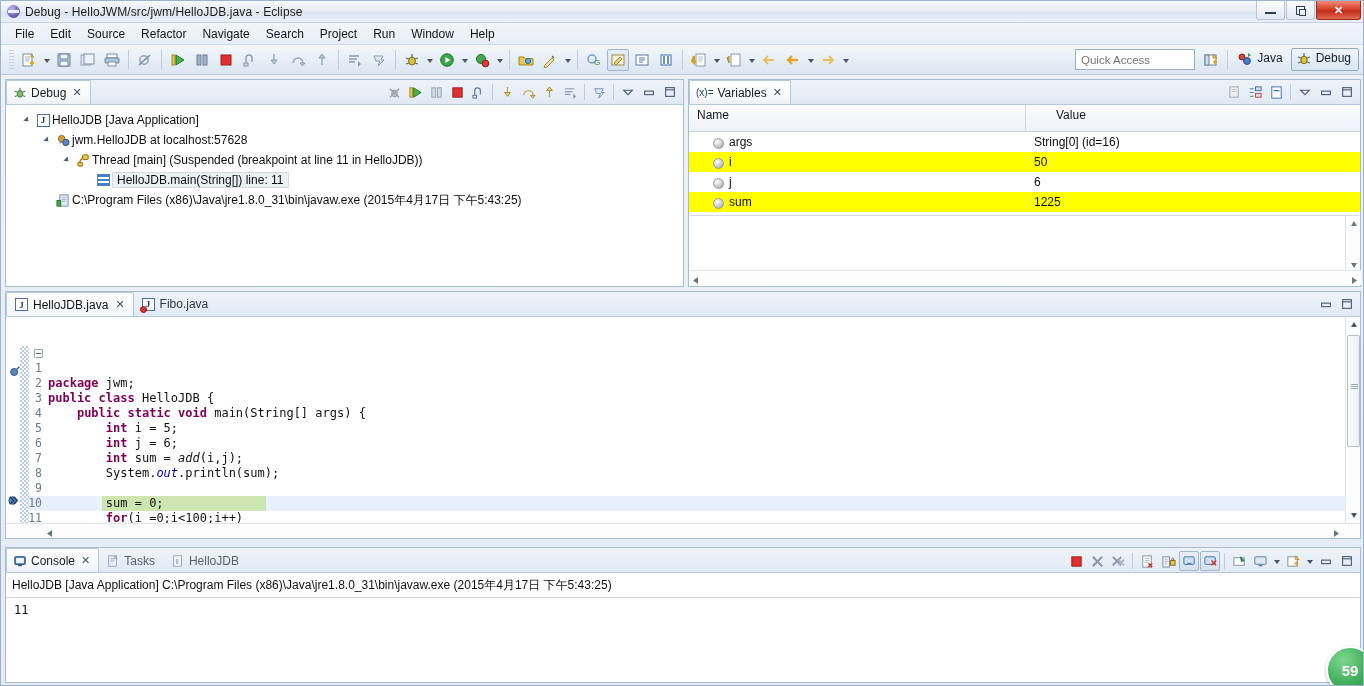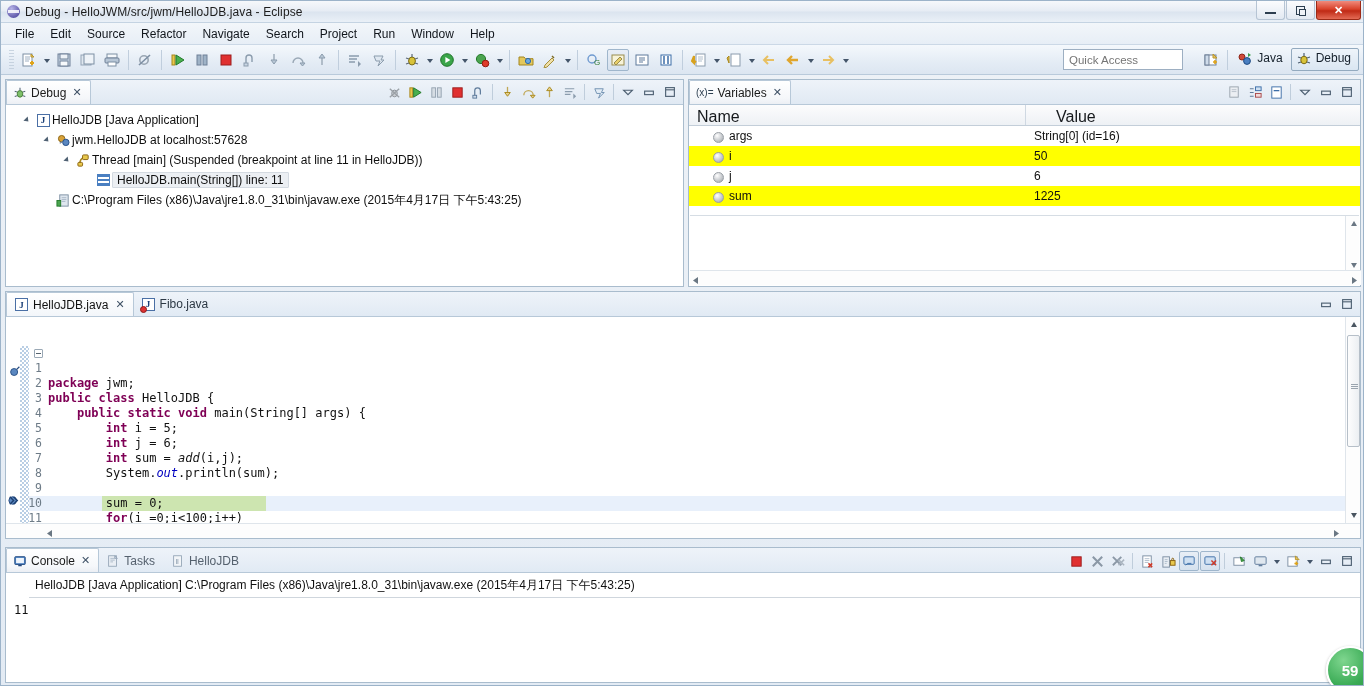--- a/index.html
+++ b/index.html
@@ -86,21 +86,21 @@
   }
   .tb-btn.pressed { border-color: #9fb6cc; background: linear-gradient(to bottom,#e8eef6,#d5e1ee); }
   .tb-arrow {
     width: 11px; height: 22px; display: flex; align-items: center; justify-content: center;
   }
   .tb-arrow::after {
     content: ""; border-left: 3.5px solid transparent; border-right: 3.5px solid transparent;
     border-top: 4px solid #44556a; margin-top: 2px;
   }
   .quick-access {
-    position: absolute; right: 180px; top: 4px;
+    position: absolute; right: 168px; top: 4px;
     width: 120px; height: 21px;
     border: 1px solid #9dafc2; background: #fff;
     font-size: 11.5px; color: #7d8a98; padding: 3px 5px;
   }
   .persp-area { position: absolute; right: 4px; top: 3px; display: flex; align-items: center; }
   .persp-btn {
     display: flex; gap: 4px;
     height: 23px; padding: 2px 7px 2px 4px; font-size: 12px; color: #15202b;
     border: 1px solid transparent; border-radius: 2px;
   }
@@ -143,22 +143,22 @@
   }
   .ti { width: 18px; display: flex; align-items: center; justify-content: center; flex: 0 0 auto; }
   .sel-label { background: #eceff3; border: 1px solid #d4dae1; padding: 0 4px; border-radius: 1px; }
 
   
   .ico-j { width: 13px; height: 13px; border: 1px solid #4a6fa5; background: #fff; color: #1a3f77;
            font-size: 9px; font-weight: bold; display: flex; align-items: center; justify-content: center; font-family: "Liberation Serif", serif;}
   .ico-threadstack { width: 13px; height: 12px; background: repeating-linear-gradient(to bottom, #4a7fc1 0 2px, #fff 2px 4px); border: 1px solid #4a7fc1; }
 
   
-  .var-header { display: flex; height: 21px; background: linear-gradient(to bottom,#fcfcfd,#eef1f5);
-                border-bottom: 1px solid #c3ced9; font-size: 16px; color: #16191c; }
+  .var-header { display: flex; height: 27px; background: linear-gradient(to bottom,#fcfcfd,#eef1f5);
+                border-bottom: 1px solid #c3ced9; font-size: 12px; color: #16191c; }
   .var-header div { padding: 3px 0 0 8px; }
   .var-col-name { width: 337px; border-right: 1px solid #cfd8e2; }
   .var-col-value { flex: 1; margin-left: 22px; }
   .var-row { display: flex; height: 20px; font-size: 12px; color: #0f0f0f; align-items: center; }
   .var-row.hl { background: #ffff00; }
   .var-name-cell { width: 337px; display: flex; align-items: flex-end; padding-left: 24px; }
   .var-value-cell { flex: 1; padding-left: 8px; }
   .var-dot {
     width: 11px; height: 11px; border-radius: 50%; margin-right: 5px; flex: 0 0 auto;
     background: radial-gradient(circle at 35% 30%, #ffffff, #b9bdc2 70%, #8e9399 100%);
@@ -190,21 +190,21 @@
   .fold-minus::after { content:""; position:absolute; left:1px; top:3px; width:5px; height:1px; background:#55636f; }
 
   
   .vscroll { position: absolute; right: 0; top: 0; width: 15px; background: #fdfdfd; border-left: 1px solid #dfe5eb; }
   .vs-thumb { position: absolute; left: 1px; width: 13px; border: 1px solid #b6bfc8; border-radius: 2px;
               background: linear-gradient(to right, #fdfdfd, #eceff2); }
   .vs-arrow { position: absolute; left: 0; width: 15px; height: 15px; display: flex; align-items: center; justify-content: center; }
   .hscroll { position: absolute; left: 0; bottom: 0; height: 15px; background: #fdfdfd; border-top: 1px solid #dfe5eb; }
 
   
-  .console-head { font-size: 12px; color: #111; padding: 4px 0 3px 6px; border-bottom: 1px solid #cfd6dd; margin-left: 23px; }
+  .console-head { font-size: 12px; color: #111; padding: 4px 0 3px 6px; border-bottom: 1px solid #cfd6dd; }
   .console-body { font-family: "DejaVu Sans Mono", monospace; font-size: 12px; color: #111; padding: 5px 0 0 8px; }
   .green-badge {
     position: absolute; right: -14px; bottom: -12px; width: 48px; height: 48px; border-radius: 50%;
     background: radial-gradient(circle at 35% 28%, #7fd68f, #3aab55 60%, #2e8f46 100%);
     border: 2px solid #ffffff; color: #fff; font-size: 15px; font-weight: bold;
     display: flex; align-items: center; justify-content: center; box-shadow: 0 1px 3px rgba(0,0,0,.3);
   }
 </style>
 </head>
 <body>

